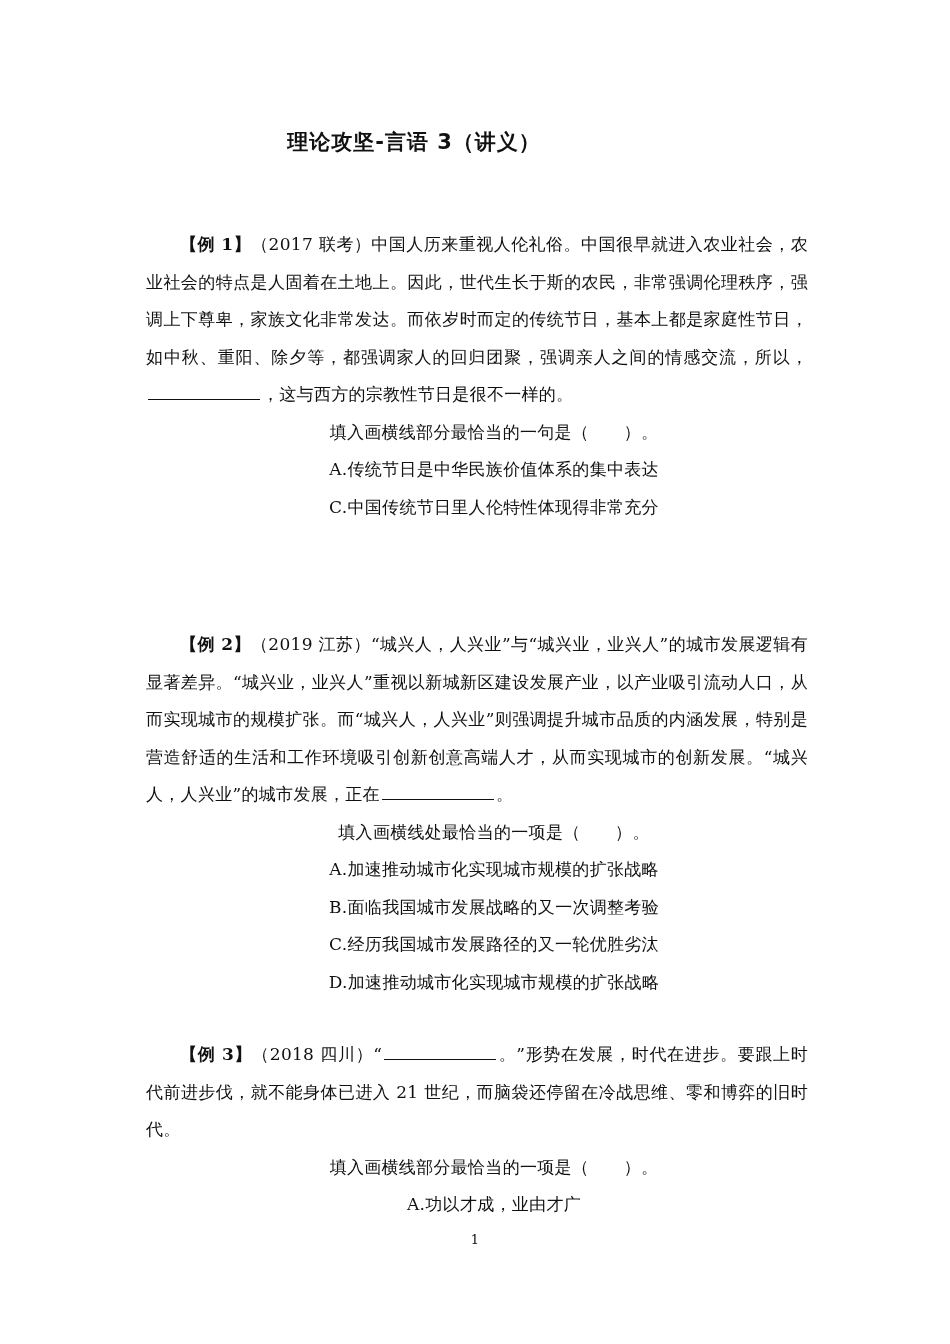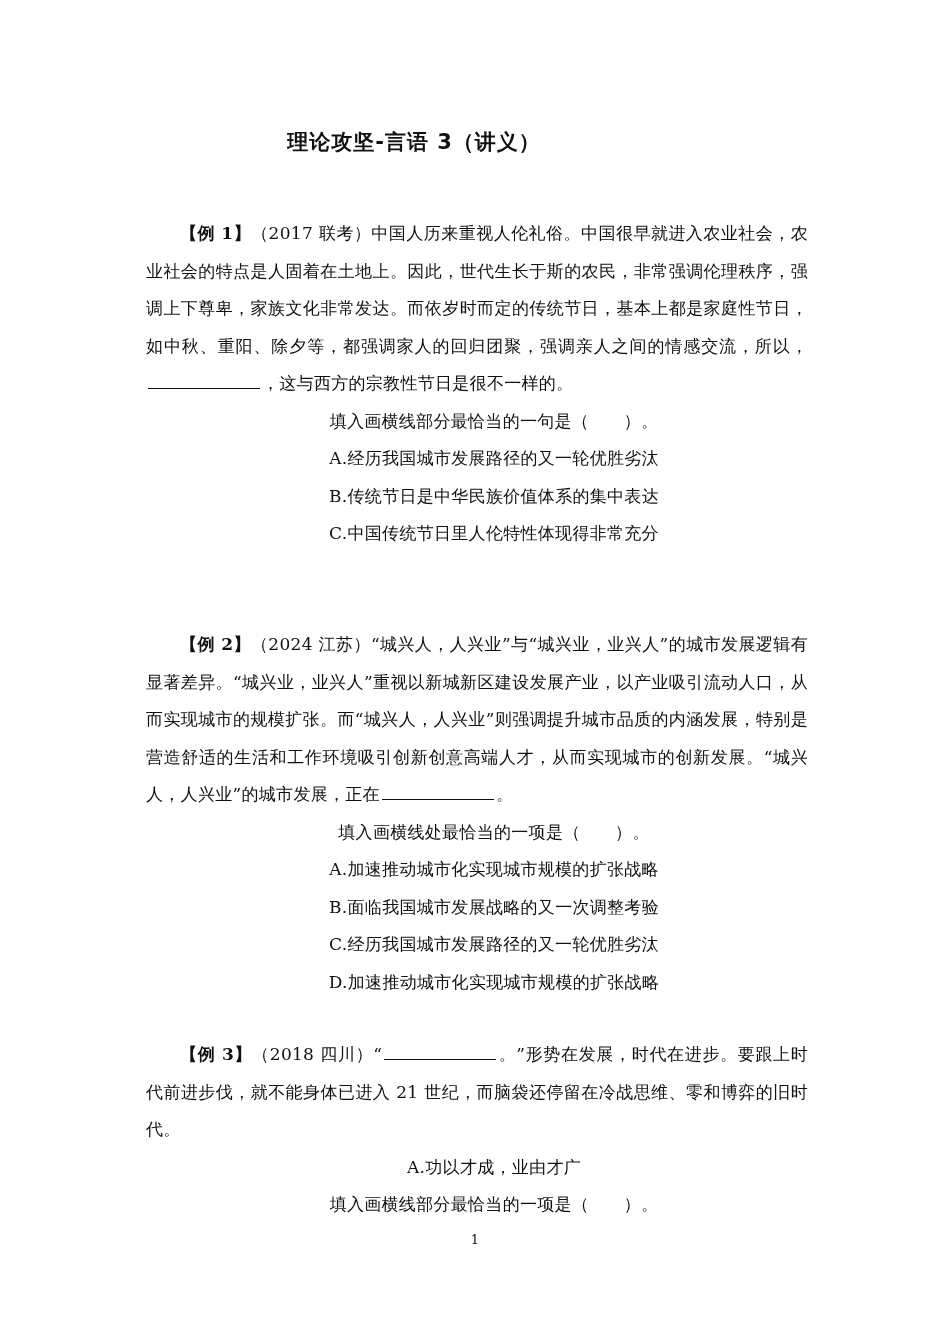--- a/index.html
+++ b/index.html
@@ -28,36 +28,35 @@
   .page-number {
     position: absolute; left: 0; width: 950px; top: 1232px; text-align: center;
     font-size: 13px;
   }
 </style>
 </head>
 <body>
 
 <div class="page-title">理论攻坚-言语 3（讲义）</div>
 
-<div class="block" style="top:215px;">
+<div class="block" style="top:226px;">
   <p class="para"><span class="label">【例 1】</span><span>（2017 联考）</span><span>中国人历来重视人伦礼俗。中国很早就进入农业社会，农业社会的特点是人固着在土地上。因此，世代生长于斯的农民，非常强调伦理秩序，强调上下尊卑，家族文化非常发达。而依岁时而定的传统节日，基本上都是家庭性节日，如中秋、重阳、除夕等，都强调家人的回归团聚，强调亲人之间的情感交流，所以，</span><span class="blank"></span><span>，这与西方的宗教性节日是很不一样的。</span></p>
   <p class="line">填入画横线部分最恰当的一句是（　　）。</p>
-  <p class="line">A.经历我国城市发展路径的又一轮优胜劣汰</p>
-  <p class="line">B.传统节日是中华民族价值体系的集中表达</p>
+  <p class="line">A.传统节日是中华民族价值体系的集中表达</p>
   <p class="line">C.中国传统节日里人伦特性体现得非常充分</p>
 </div>
 
 <div class="block" style="top:626px;">
-  <p class="para"><span class="label">【例 2】</span><span>（2024 江苏）</span><span>“城兴人，人兴业”与“城兴业，业兴人”的城市发展逻辑有显著差异。“城兴业，业兴人”重视以新城新区建设发展产业，以产业吸引流动人口，从而实现城市的规模扩张。而“城兴人，人兴业”则强调提升城市品质的内涵发展，特别是营造舒适的生活和工作环境吸引创新创意高端人才，从而实现城市的创新发展。“城兴人，人兴业”的城市发展，正在</span><span class="blank"></span><span>。</span></p>
+  <p class="para"><span class="label">【例 2】</span><span>（2019 江苏）</span><span>“城兴人，人兴业”与“城兴业，业兴人”的城市发展逻辑有显著差异。“城兴业，业兴人”重视以新城新区建设发展产业，以产业吸引流动人口，从而实现城市的规模扩张。而“城兴人，人兴业”则强调提升城市品质的内涵发展，特别是营造舒适的生活和工作环境吸引创新创意高端人才，从而实现城市的创新发展。“城兴人，人兴业”的城市发展，正在</span><span class="blank"></span><span>。</span></p>
   <p class="line">填入画横线处最恰当的一项是（　　）。</p>
   <p class="line">A.加速推动城市化实现城市规模的扩张战略</p>
   <p class="line">B.面临我国城市发展战略的又一次调整考验</p>
   <p class="line">C.经历我国城市发展路径的又一轮优胜劣汰</p>
   <p class="line">D.加速推动城市化实现城市规模的扩张战略</p>
 </div>
 
 <div class="block" style="top:1036px;">
   <p class="para"><span class="label">【例 3】</span><span>（2018 四川）</span><span>“</span><span class="blank"></span><span>。”形势在发展，时代在进步。要跟上时代前进步伐，就不能身体已进入 21 世纪，而脑袋还停留在冷战思维、零和博弈的旧时代。</span></p>
+  <p class="line">填入画横线部分最恰当的一项是（　　）。</p>
   <p class="line">A.功以才成，业由才广</p>
-  <p class="line">填入画横线部分最恰当的一项是（　　）。</p>
 </div>
 
 <div class="page-number">1</div>
 
 </body></html>

